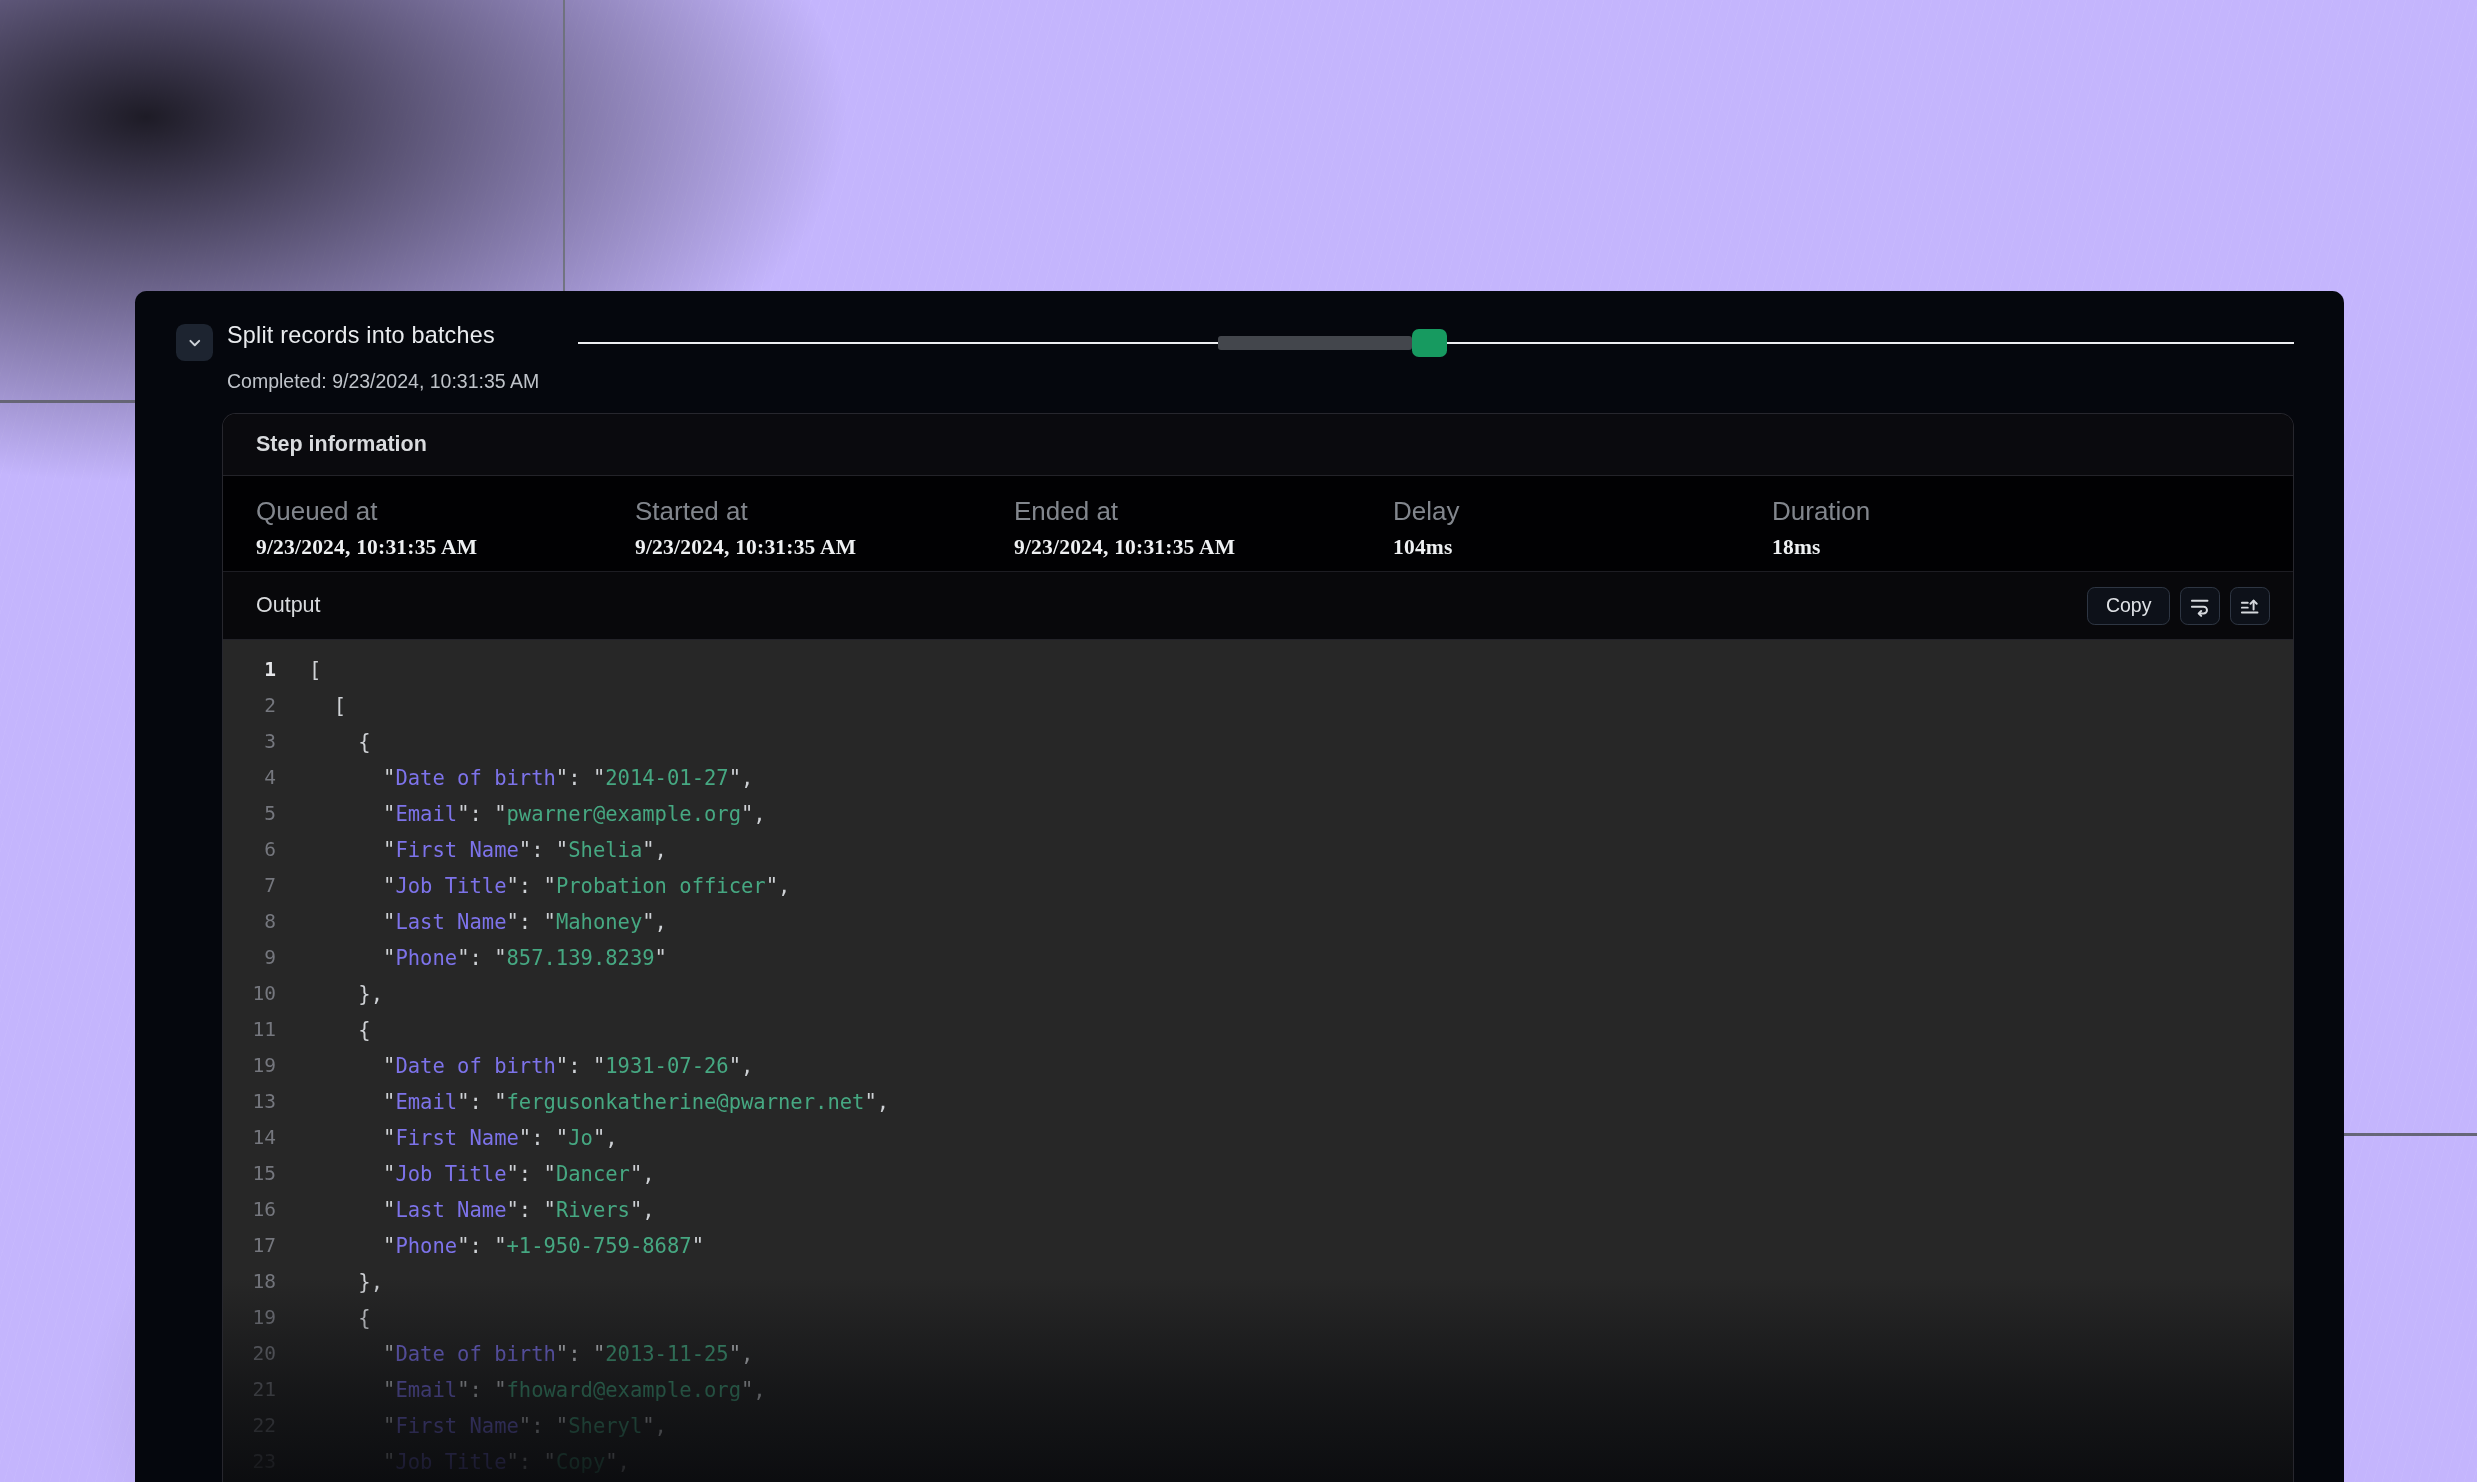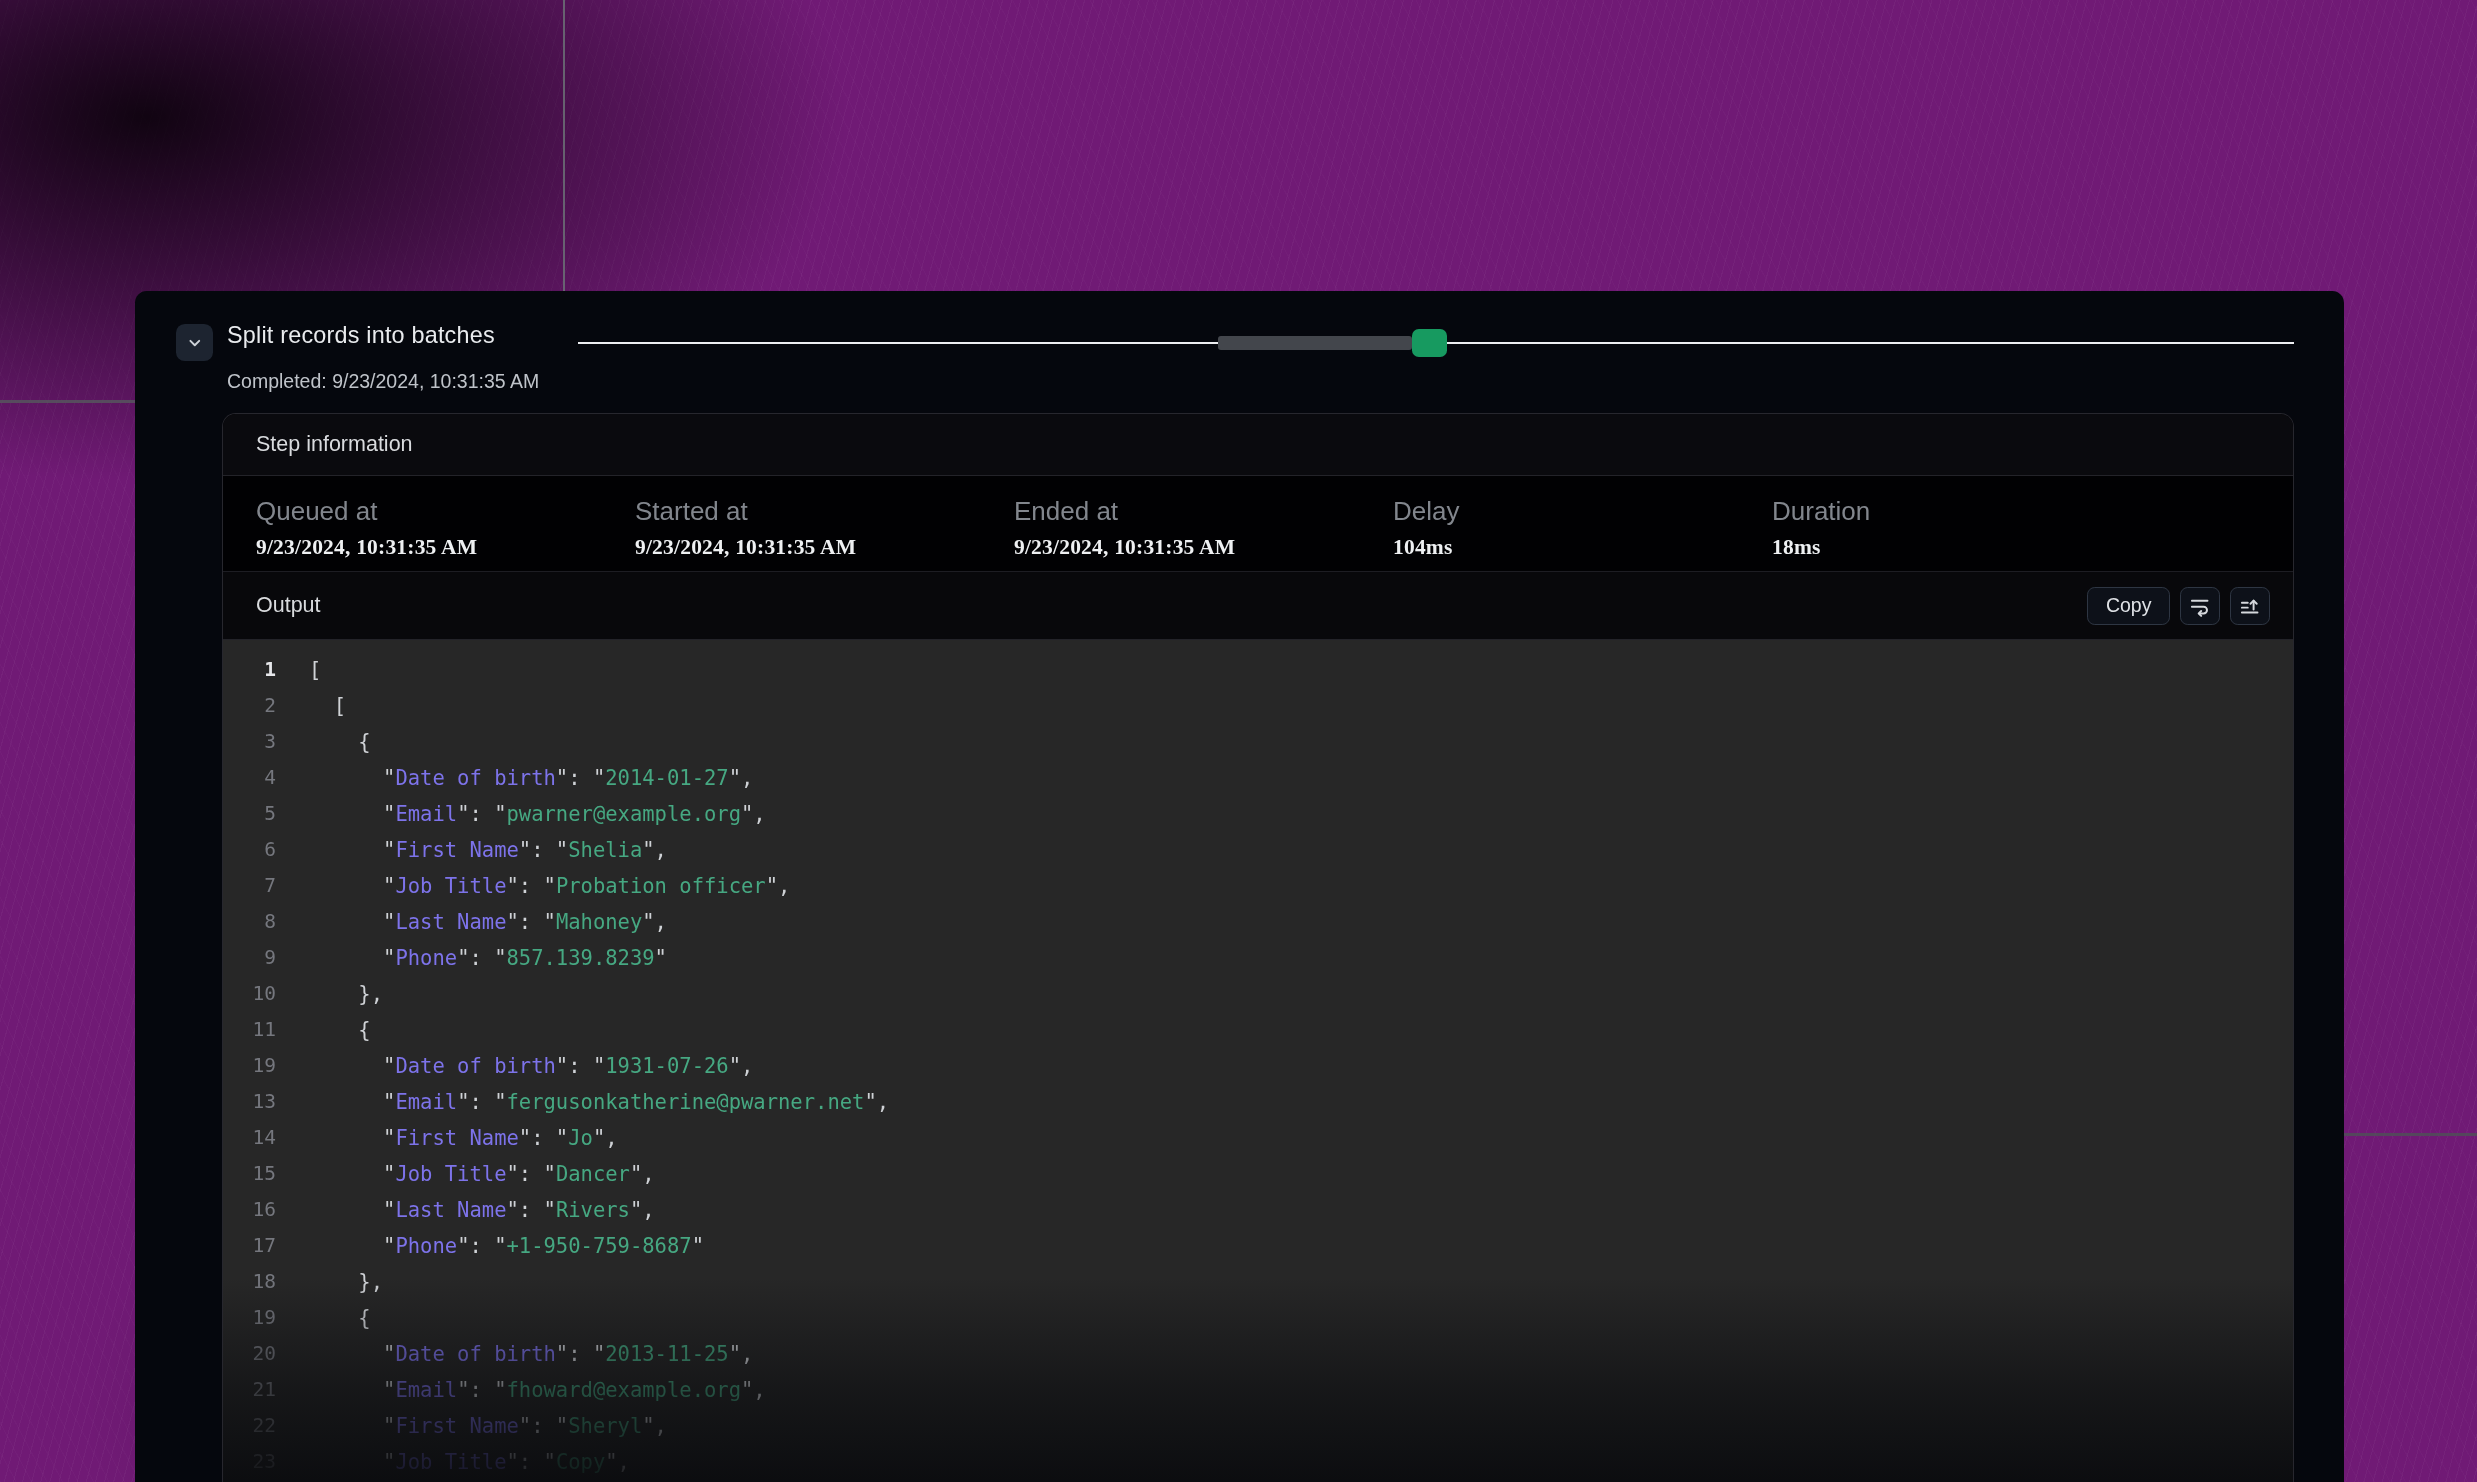--- a/index.html
+++ b/index.html
@@ -1,21 +1,21 @@
 <!DOCTYPE html>
 <html style="--accent-green: #179a60; --code-key: #7d73ea; --code-string: #46a882;"><head>
 <meta charset="utf-8">
 <style>
   html,body{margin:0;padding:0;background:#0b0b0b;}
   *{box-sizing:border-box;}
   .screen{
     position:relative;
     width:2477px;height:1482px;
     overflow:hidden;
-    background:#701a75;
+    background:#c4b5fd;
     font-family:"Liberation Sans", sans-serif;
   }
   
   .screen::before{
     content:"";
     position:absolute;inset:0;
     background:
       radial-gradient(ellipse 975px 507px at 146px 117px, rgba(0,0,0,0.85), transparent 72%),
       radial-gradient(ellipse 878px 488px at 30% 95%, rgba(0,0,0,0.35), transparent 75%),
       repeating-linear-gradient(105deg, rgba(255,255,255,0.035) 0 1px, transparent 1px 8.8px),
@@ -48,21 +48,21 @@
 
   
   .card{
     position:absolute;left:87px;right:50px;top:122px;bottom:0;
     border:1px solid #27272e;border-bottom:none;border-radius:13.7px 13.7px 0 0;
     overflow:hidden;display:flex;flex-direction:column;background:#020204;
   }
   .card-header{
     height:62px;flex:0 0 62px;background:#0a0a0e;border-bottom:1px solid #232329;
     display:flex;align-items:center;padding:0 33px;
-    font-size:21.5px;color:#d9dbde;font-weight:400;
+    font-size:21.5px;color:#d9dbde;font-weight:700;
   }
   .info-row{
     height:96px;flex:0 0 96px;background:#010103;border-bottom:1px solid #1d1d23;
     display:grid;grid-template-columns:repeat(5,379px);
     padding:19.5px 0 0 33px;
   }
   .info-field .lbl{font-size:26px;color:#82868d;}
   .info-field .val{margin-top:8.8px;font-size:21.5px;font-weight:600;color:#eef0f2;letter-spacing:0.2px;font-family:Liberation Serif, serif;}
 
   .output-row{

